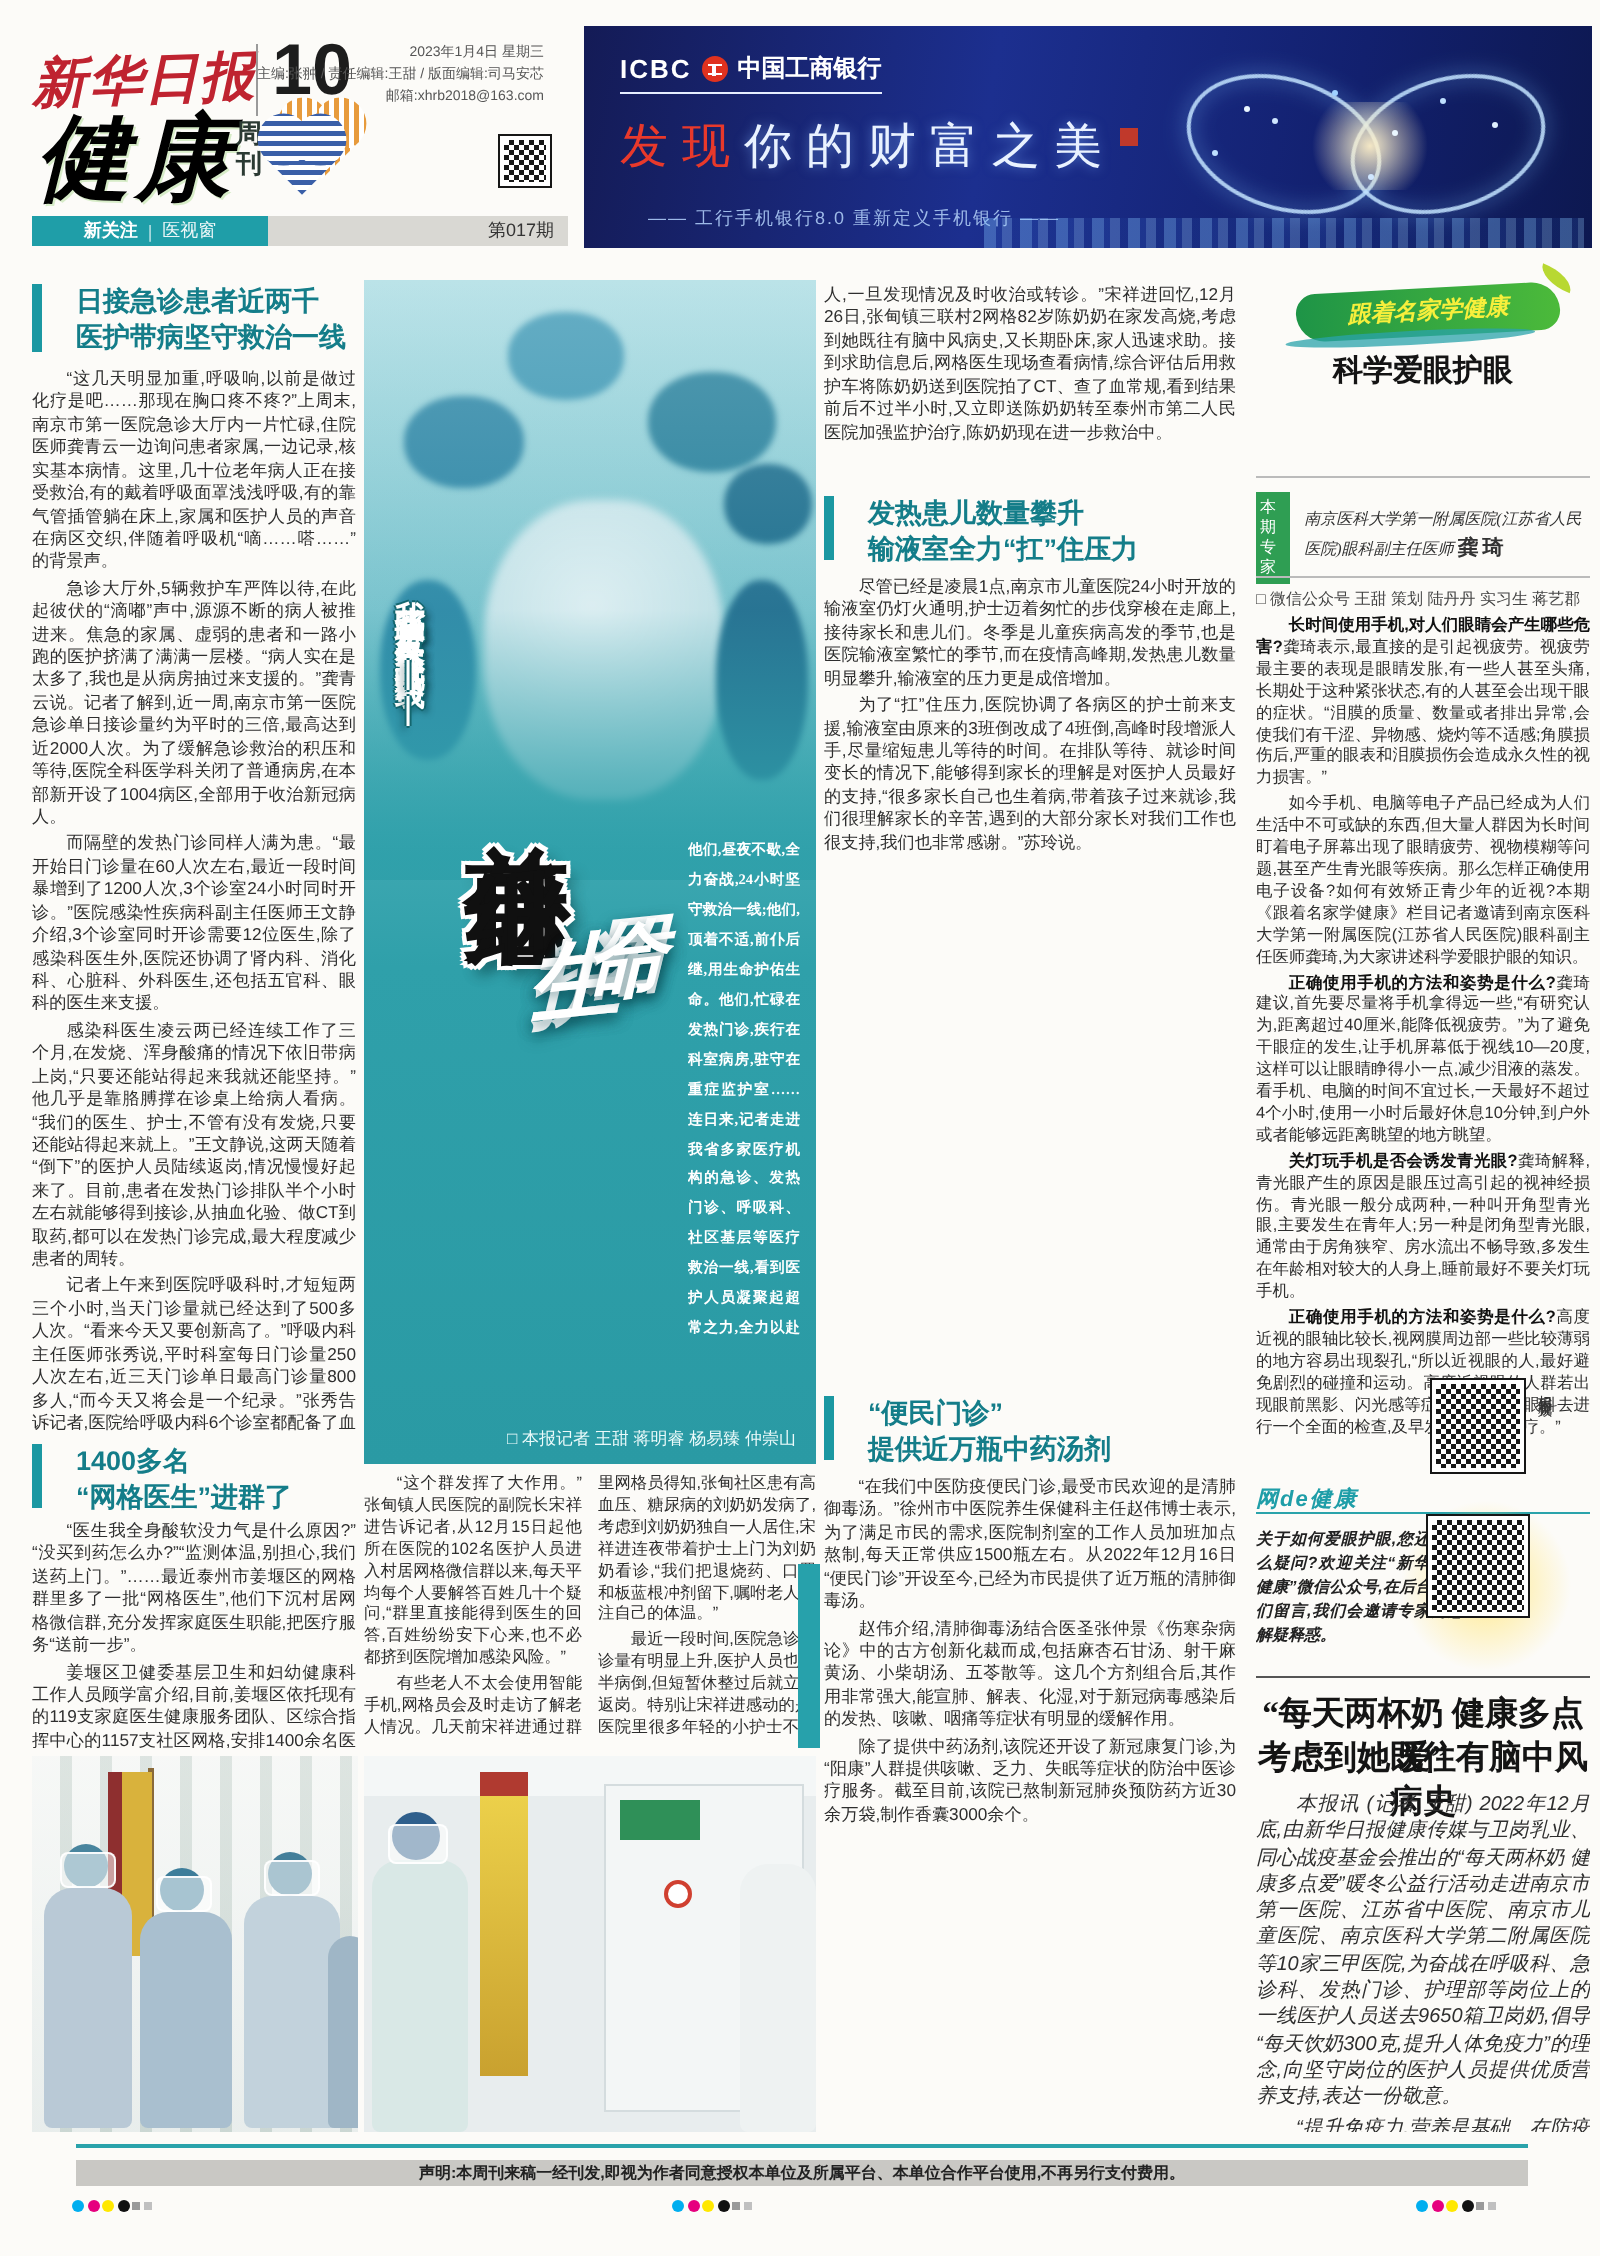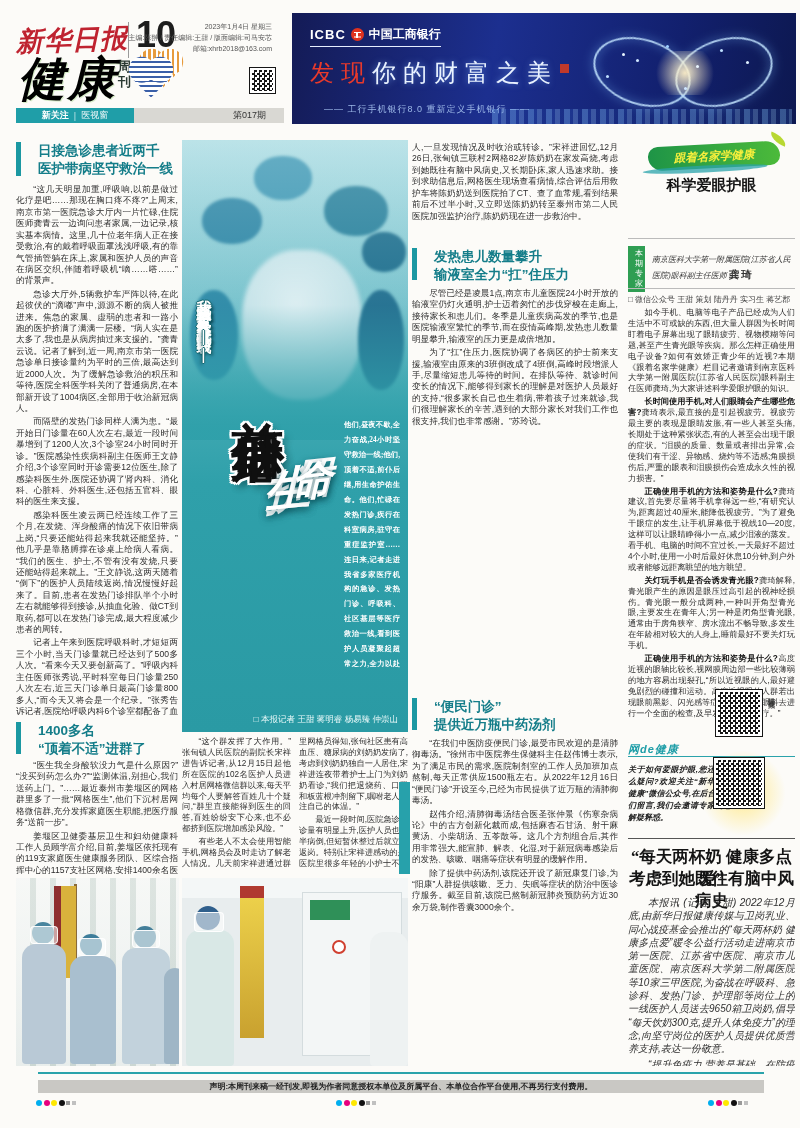--- a/index.html
+++ b/index.html
@@ -21,21 +21,21 @@
           text-shadow:1px 1px 0 #d7ecc8;}
   .weekly-sub{width:15px;font-size:13px;font-weight:bold;color:#2b3a33;line-height:1.15;}
   .heart{position:absolute;width:26px;height:26px;transform:rotate(45deg);}
   .heart::before,.heart::after{content:"";position:absolute;width:26px;height:26px;border-radius:50%;background:inherit;}
   .heart::before{left:-13px;top:0;} .heart::after{left:0;top:-13px;}
   .heart-o{background:repeating-linear-gradient(45deg,#e79b3d 0 2.5px,#fff 2.5px 5px);}
   .heart-b{background:repeating-linear-gradient(-45deg,#3a5fa8 0 2.5px,#fff 2.5px 5px);}
   .qr{background-image:repeating-conic-gradient(#161616 0% 25%,#fff 0% 50%);background-size:5px 5px;
       border:2px solid #fff;outline:1px solid #161616;box-sizing:border-box;}
   .tabbar-teal{background:#1f9ea8;color:#fff;font-size:9px;display:flex;align-items:center;justify-content:center;gap:5px;}
-  .tabbar-gray{background:#d9d8d3;color:#333;font-size:9px;display:flex;align-items:center;justify-content:flex-end;padding-right:18px;box-sizing:border-box;}
+  .tabbar-gray{background:#d9d8d3;color:#333;font-size:9px;display:flex;align-items:center;justify-content:flex-end;padding-right:7px;box-sizing:border-box;}
   
   .ad{background:linear-gradient(100deg,#141b56 0%,#1c2f8f 40%,#12206e 75%,#0d1850 100%);overflow:hidden;}
   .ad-bank{display:flex;align-items:center;gap:5px;color:#fff;font-weight:bold;
            border-bottom:1.5px solid #e6eeff;padding-bottom:3px;}
   .icbc-circle{position:relative;width:13px;height:13px;border-radius:50%;background:#e0321f;}
   .icbc-circle::before{content:"";position:absolute;left:3px;right:3px;top:3.5px;height:1.6px;background:#fff;box-shadow:0 4.5px 0 #fff;}
   .icbc-circle::after{content:"";position:absolute;left:5.7px;top:4px;width:1.8px;height:6px;background:#fff;}
   .ad-slogan{font-family:"Liberation Serif",serif;font-weight:normal;font-size:24px;letter-spacing:7px;white-space:nowrap;}
   .ad-slogan .red{color:#e8392b;} .ad-slogan .lite{color:#e9f2ff;text-shadow:0 0 6px rgba(130,180,255,.6);}
   .ad-seal{display:inline-block;width:9px;height:9px;background:#c0392b;margin-left:2px;vertical-align:8px;}
@@ -71,21 +71,21 @@
   .photo{overflow:hidden;}
   .fig{position:absolute;border-radius:14px 14px 4px 4px;}
   .head{position:absolute;border-radius:50%;}
   .shield{position:absolute;background:rgba(255,255,255,.55);border:1px solid rgba(255,255,255,.9);border-radius:4px;}
   
   .ribbon{position:relative;background:linear-gradient(90deg,#1e9447,#4cba3a);border-radius:14px 20px 14px 20px;
     transform:rotate(-3deg);text-align:center;color:#f7ef3c;font-style:italic;font-weight:bold;font-size:11.5px;line-height:24px;}
   .ribbon::after{content:"";position:absolute;right:-8px;top:-6px;width:18px;height:9px;background:#b8d832;border-radius:0 100% 0 100%;transform:rotate(25deg);}
   .ribbon::before{content:"";position:absolute;left:-6px;bottom:-4px;width:125px;height:7px;background:#2aa3ab;border-radius:50%;opacity:.75;}
   .serifhead{font-family:"Liberation Serif",serif;font-weight:bold;color:#141414;text-align:center;}
-  .expert-tag{background:#2f9e53;color:#fff;font-size:8px;line-height:1.25;text-align:right;
+  .expert-tag{background:#2f9e53;color:#fff;font-size:8px;line-height:1.25;text-align:left;
     width:22px;padding:3px 2px;box-sizing:content-box;}
   .expert-desc{font-family:"Liberation Serif",serif;font-style:italic;font-size:8px;color:#333;line-height:1.6;}
   .expert-name{font-style:normal;font-weight:bold;font-size:10.5px;letter-spacing:2px;}
   .thinline{border-top:1px solid #bbb;}
   .wenda-label{color:#1f9ea8;font-weight:bold;font-style:italic;font-size:11px;letter-spacing:1px;}
   .wenda-text{font-size:8px;font-weight:bold;font-style:italic;color:#222;line-height:1.5;text-align:justify;}
   .glow{border-radius:50%;background:radial-gradient(circle,#ffe98a,rgba(255,240,160,0) 70%);}
   
   .teal-rule{background:#2aa3ab;}
   .disclaimer{background:#c9c8c4;color:#222;font-size:8px;font-weight:bold;display:flex;align-items:center;justify-content:center;}
@@ -153,21 +153,21 @@
       <p class="para">急诊大厅外,5辆救护车严阵以待,在此起彼伏的“滴嘟”声中,源源不断的病人被推进来。焦急的家属、虚弱的患者和一路小跑的医护挤满了满满一层楼。“病人实在是太多了,我也是从病房抽过来支援的。”龚青云说。记者了解到,近一周,南京市第一医院急诊单日接诊量约为平时的三倍,最高达到近2000人次。为了缓解急诊救治的积压和等待,医院全科医学科关闭了普通病房,在本部新开设了1004病区,全部用于收治新冠病人。</p>
       <p class="para">而隔壁的发热门诊同样人满为患。“最开始日门诊量在60人次左右,最近一段时间暴增到了1200人次,3个诊室24小时同时开诊。”医院感染性疾病科副主任医师王文静介绍,3个诊室同时开诊需要12位医生,除了感染科医生外,医院还协调了肾内科、消化科、心脏科、外科医生,还包括五官科、眼科的医生来支援。</p>
       <p class="para">感染科医生凌云两已经连续工作了三个月,在发烧、浑身酸痛的情况下依旧带病上岗,“只要还能站得起来我就还能坚持。”他几乎是靠胳膊撑在诊桌上给病人看病。“我们的医生、护士,不管有没有发烧,只要还能站得起来就上。”王文静说,这两天随着“倒下”的医护人员陆续返岗,情况慢慢好起来了。目前,患者在发热门诊排队半个小时左右就能够得到接诊,从抽血化验、做CT到取药,都可以在发热门诊完成,最大程度减少患者的周转。</p>
       <p class="para">记者上午来到医院呼吸科时,才短短两三个小时,当天门诊量就已经达到了500多人次。“看来今天又要创新高了。”呼吸内科主任医师张秀说,平时科室每日门诊量250人次左右,近三天门诊单日最高门诊量800多人,“而今天又将会是一个纪录。”张秀告诉记者,医院给呼吸内科6个诊室都配备了血氧仪等设备,并协调了其他科室的医护以扩充呼吸科的人力。</p>
     </div>
 
   <div class="abs subhead" style="left:16px;top:722px;width:162px;height:32px;">
     <div class="bar"></div>
     <div class="txt">
       <div>1400多名</div>
-      <div>“顶着不适”进群了</div>
+      <div>“网格医生”进群了</div>
     </div>
   </div>
   <div class="abs bodytxt" style="left:16px;top:760px;width:162px;height:114px;">
       <p class="para">“医生我全身酸软没力气是什么原因?”“没买到药怎么办?”“监测体温,别担心,我们送药上门。”……最近泰州市姜堰区的网格群里多了一批“网格医生”,他们下沉村居网格微信群,充分发挥家庭医生职能,把医疗服务“送前一步”。</p>
       <p class="para">姜堰区卫健委基层卫生和妇幼健康科工作人员顾学富介绍,目前,姜堰区依托现有的119支家庭医生健康服务团队、区综合指挥中心的1157支社区网格,安排1400余名医护人员分别进入村居网格微信群,搭建了新冠重点人群“百团千网万户”健康管理服务网络,切实保障了新冠重点人群分类、分级健康服务和转诊。</p>
     </div>
 
   <div class="abs photo" style="left:16px;top:878px;width:163px;height:188px;background:linear-gradient(180deg,#eef1ee 0%,#e3e9e6 45%,#d2dcd9 100%);">
     <div class="abs" style="left:0;top:0;width:100%;height:100%;background:repeating-linear-gradient(90deg,rgba(255,255,255,.5) 0 14px,rgba(190,205,200,.35) 14px 20px);"></div>
     <div class="abs" style="left:58px;top:6px;width:3px;height:120px;background:#8a6a3a;"></div>
@@ -257,22 +257,22 @@
     <div class="expert-tag">本期专家</div>
     <div class="expert-desc">
       <span>南京医科大学第一附属医院(江苏省人民医院)眼科副主任医师</span>
       <span class="expert-name">龚琦</span>
     </div>
   </div>
   <div class="abs thinline" style="left:628px;top:288px;width:167px;"></div>
   <div class="abs" style="left:628px;top:294px;width:167px;font-size:8px;color:#444;">□ 微信公众号 王甜 策划 陆丹丹 实习生 蒋艺郡</div>
 
   <div class="abs bodytxt" style="left:628px;top:308px;width:167px;height:428px;font-size:8.2px;">
+      <p class="para"><b>长时间使用手机,对人们眼睛会产生哪些危害?</b>龚琦表示,最直接的是引起视疲劳。视疲劳最主要的表现是眼睛发胀,有一些人甚至头痛,长期处于这种紧张状态,有的人甚至会出现干眼的症状。“泪膜的质量、数量或者排出异常,会使我们有干涩、异物感、烧灼等不适感;角膜损伤后,严重的眼表和泪膜损伤会造成永久性的视力损害。”</p>
       <p class="para">如今手机、电脑等电子产品已经成为人们生活中不可或缺的东西,但大量人群因为长时间盯着电子屏幕出现了眼睛疲劳、视物模糊等问题,甚至产生青光眼等疾病。那么怎样正确使用电子设备?如何有效矫正青少年的近视?本期《跟着名家学健康》栏目记者邀请到南京医科大学第一附属医院(江苏省人民医院)眼科副主任医师龚琦,为大家讲述科学爱眼护眼的知识。</p>
-      <p class="para"><b>长时间使用手机,对人们眼睛会产生哪些危害?</b>龚琦表示,最直接的是引起视疲劳。视疲劳最主要的表现是眼睛发胀,有一些人甚至头痛,长期处于这种紧张状态,有的人甚至会出现干眼的症状。“泪膜的质量、数量或者排出异常,会使我们有干涩、异物感、烧灼等不适感;角膜损伤后,严重的眼表和泪膜损伤会造成永久性的视力损害。”</p>
       <p class="para"><b>正确使用手机的方法和姿势是什么?</b>龚琦建议,首先要尽量将手机拿得远一些,“有研究认为,距离超过40厘米,能降低视疲劳。”为了避免干眼症的发生,让手机屏幕低于视线10—20度,这样可以让眼睛睁得小一点,减少泪液的蒸发。看手机、电脑的时间不宜过长,一天最好不超过4个小时,使用一小时后最好休息10分钟,到户外或者能够远距离眺望的地方眺望。</p>
       <p class="para"><b>关灯玩手机是否会诱发青光眼?</b>龚琦解释,青光眼产生的原因是眼压过高引起的视神经损伤。青光眼一般分成两种,一种叫开角型青光眼,主要发生在青年人;另一种是闭角型青光眼,通常由于房角狭窄、房水流出不畅导致,多发生在年龄相对较大的人身上,睡前最好不要关灯玩手机。</p>
       <p class="para"><b>正确使用手机的方法和姿势是什么?</b>高度近视的眼轴比较长,视网膜周边部一些比较薄弱的地方容易出现裂孔,“所以近视眼的人,最好避免剧烈的碰撞和运动。高度近视眼的人群若出现眼前黑影、闪光感等症状,最好是到眼科去进行一个全面的检查,及早发现和进行治疗。”</p>
     </div>
 
   <div class="abs qr" style="left:716px;top:690px;width:46px;height:46px;"></div>
   <div class="abs v" style="left:766px;top:692px;font-size:7px;color:#333;letter-spacing:1px;">扫码看视频</div>
 
   <div class="abs wenda-label" style="left:628px;top:742px;">网de健康</div>
   <div class="abs" style="left:628px;top:756px;width:167px;border-top:1px solid #2aa3ab;"></div>

